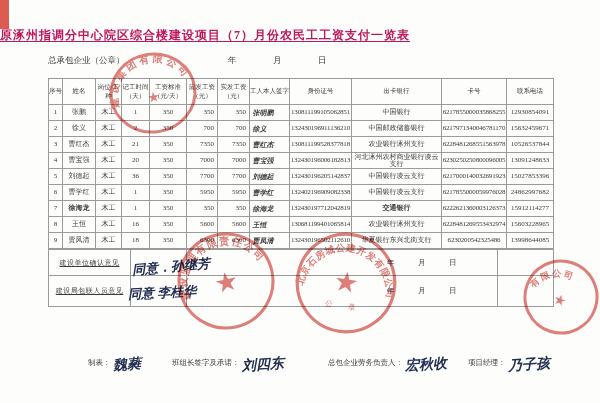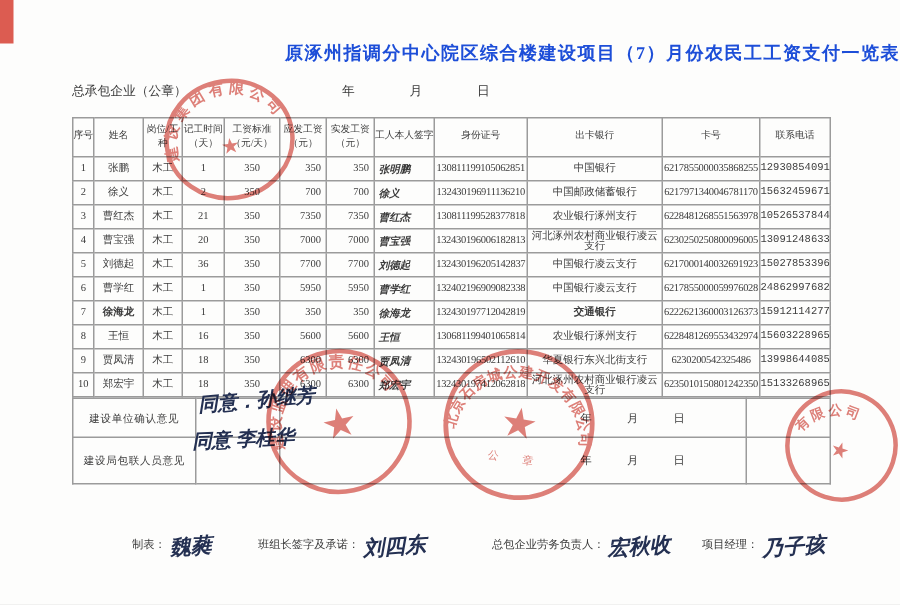--- a/index.html
+++ b/index.html
@@ -2,47 +2,47 @@
 <html><head>
 <meta charset="utf-8">
 <style>
   html,body{margin:0;padding:0;background:#e8e8e8;}
   .page{
     position:relative;width:600px;height:403px;background:#fdfdfc;overflow:hidden;
     font-family:"Liberation Serif","DejaVu Serif",serif;color:#3d3d3d;margin:0 auto;
   }
   .corner-mark{position:absolute;left:0;top:0;width:9px;height:29px;background:#d84a3e;opacity:.9;}
   .title{
-    position:absolute;top:27px;left:0;width:100%;text-align:right;
-    font-size:12px;font-weight:bold;letter-spacing:1px;color:#1d4ed8;
-    text-underline-offset:2px;
+    position:absolute;top:27px;left:0;width:100%;text-align:left;
+    font-size:12px;font-weight:bold;letter-spacing:1px;color:#be185d;
+    text-decoration:underline;text-underline-offset:2px;
   }
   .subline{position:absolute;top:55px;left:48px;width:505px;height:14px;font-size:8.5px;color:#3a3a3a;font-family:Liberation Mono, monospace;}
   .sub-left{position:absolute;left:0;top:0;}
   .sub-date{position:absolute;left:180px;top:0;letter-spacing:14px;}
   .tablewrap{position:absolute;left:48px;top:78px;width:505px;}
   table{border-collapse:collapse;width:505px;table-layout:fixed;}
   td,th{border:1px solid #9b9b9b;padding:0;overflow:visible;vertical-align:middle;text-align:center;}
   th{font-weight:normal;font-size:6.5px;line-height:1.3;color:#3c3c3c;background:transparent;}
   .head-row{height:26px;}
   .data-table td{font-size:7px;height:15px;line-height:1;color:#3c3c3c;}
   .col-no{font-size:6.5px;}
   .col-days{font-size:6.5px;}
   .col-rate{font-size:6.5px;}
   .col-payable,.col-paid{text-align:right;padding-right:3px;font-size:6.8px;}
   .col-id{font-size:5.3px;color:#6b6b6b;letter-spacing:-.2px;}
   .col-bank{font-size:6.3px;margin-left:16px;}
   .col-card{font-size:5.3px;color:#6b6b6b;letter-spacing:-.2px;}
-  .col-phone{font-size:5.3px;color:#6b6b6b;font-family:Liberation Mono, monospace;}
+  .col-phone{font-size:5.3px;color:#6b6b6b;}
   .col-signature{
     font-size:10px;color:#243052;font-style:italic;font-weight:bold;
     white-space:nowrap;text-align:left;padding-left:2px;transform:rotate(-1deg);
   }
   .bold{font-weight:bold;color:#1f1f1f;}
-  .confirm-table td{font-size:7px;color:#3c3c3c;}
+  .confirm-table td{font-size:7px;color:#3c3c3c;text-decoration:underline;}
   .confirm-table tr:nth-child(1) td{height:25px;}
   .confirm-table tr:nth-child(2) td{height:30px;}
   .confirm-table tr:nth-child(3) td{height:28px;margin-top:48px;}
   .confirm-label{font-size:7px;letter-spacing:.5px;}
   .confirm-big{text-align:left;position:relative;}
   .confirm-date{position:absolute;left:200px;top:50%;transform:translateY(-50%);letter-spacing:8px;font-size:7.5px;white-space:nowrap;}
   .hand{
     font-style:italic;font-weight:bold;color:#243052;
     font-family:"Liberation Serif","DejaVu Serif",serif;white-space:nowrap;
   }
@@ -225,34 +225,20 @@
             <td class="col-days">18</td>
             <td class="col-rate">350</td>
             <td class="col-payable">6300</td>
             <td class="col-paid">6300</td>
             <td class="col-signature hand">贾凤清</td>
             <td class="col-id">132430196502112610</td>
             <td class="col-bank">华夏银行东兴北街支行</td>
             <td class="col-card">6230200542325486</td>
             <td class="col-phone">13998644085</td>
           </tr>
-          <tr>
-            <td class="col-no">10</td>
-            <td class="col-name">郑宏宇</td>
-            <td class="col-trade">木工</td>
-            <td class="col-days">18</td>
-            <td class="col-rate">350</td>
-            <td class="col-payable">6300</td>
-            <td class="col-paid">6300</td>
-            <td class="col-signature hand">郑宏宇</td>
-            <td class="col-id">132430197412062818</td>
-            <td class="col-bank">河北涿州农村商业银行凌云支行</td>
-            <td class="col-card">6235010150801242350</td>
-            <td class="col-phone">15133268965</td>
-          </tr>
         </tbody>
     </table>
 
     <table class="confirm-table">
       <colgroup>
         <col style="width:82px">
           <col style="width:56px">
           <col style="width:311px">
           <col style="width:56px">
       </colgroup>

